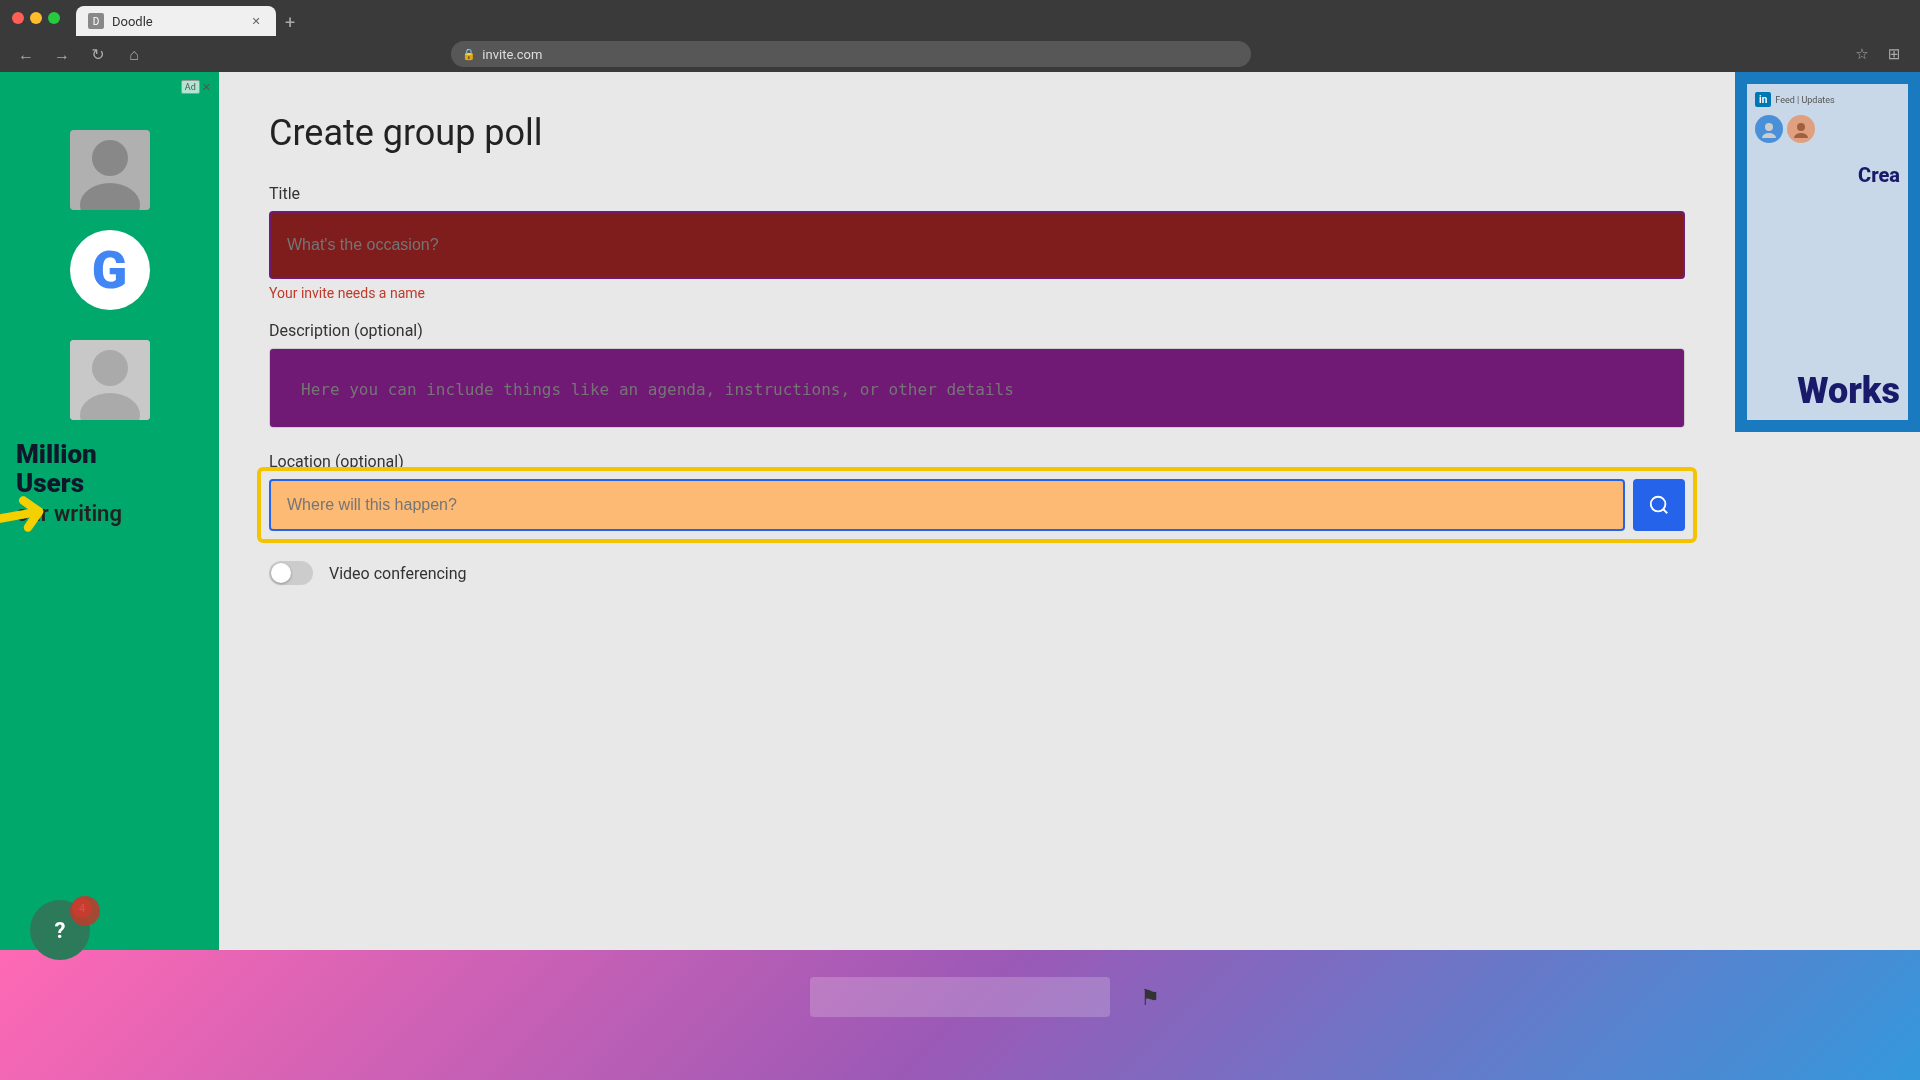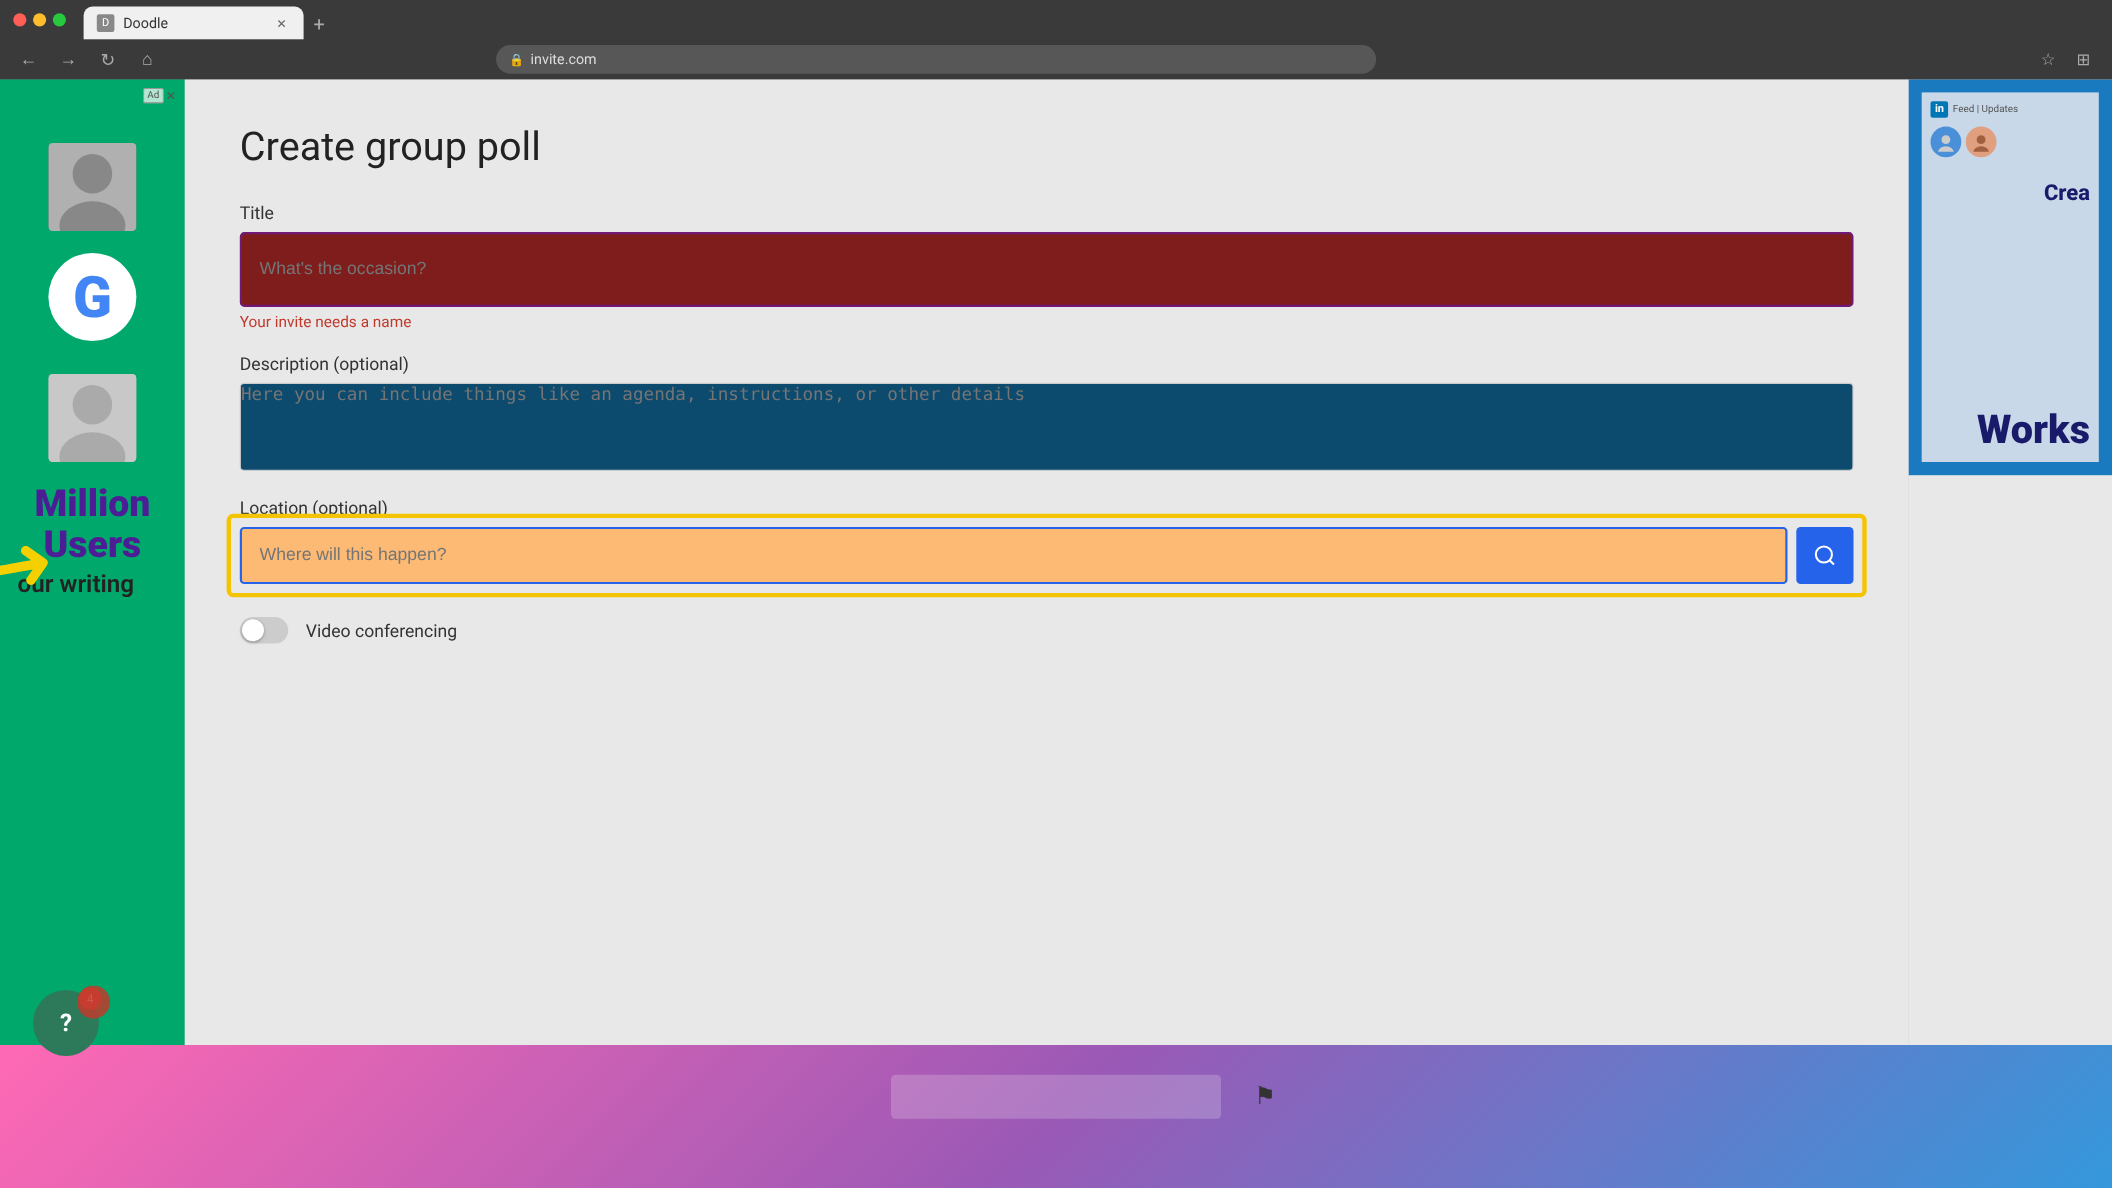--- a/index.html
+++ b/index.html
@@ -167,21 +167,21 @@
 
     
     .main-area {
       display: flex;
       height: calc(1080px - 72px);
       position: relative;
     }
 
     
     .left-ad {
-      width: 168px;
+      width: 219px;
       background: #00a86b;
       flex-shrink: 0;
       position: relative;
       overflow: hidden;
       display: flex;
       flex-direction: column;
       align-items: center;
       padding: 8px;
     }
 
@@ -241,26 +241,26 @@
       border-radius: 4px;
       background: #bbb;
       margin-top: 30px;
       overflow: hidden;
       display: flex;
       align-items: center;
       justify-content: center;
     }
 
     .ad-text-big {
-      font-size: 34px;
+      font-size: 26px;
       font-weight: 900;
-      color: #4c1d95;
+      color: #0f172a;
       margin-top: 20px;
       line-height: 1.1;
-      text-align: center;
+      text-align: left;
       width: 100%;
       padding: 0 8px;
     }
 
     .yellow-arrow {
       position: absolute;
       left: -20px;
       top: 390px;
       font-size: 80px;
       color: #f5d000;
@@ -320,24 +320,24 @@
       color: #c0392b;
       font-size: 14px;
       margin-top: 6px;
     }
 
     .form-textarea {
       width: 100%;
       height: 80px;
       border: 1px solid #ccc;
       border-radius: 4px;
-      padding: 0;
+      padding: 31px;
       font-size: 16px;
       color: #999;
-      background: #0c4a6e;
+      background: #701a75;
       resize: none;
       outline: none;
     }
 
     .form-label-optional {
       font-size: 16px;
       color: #333;
       margin-bottom: 8px;
       display: block;
     }

